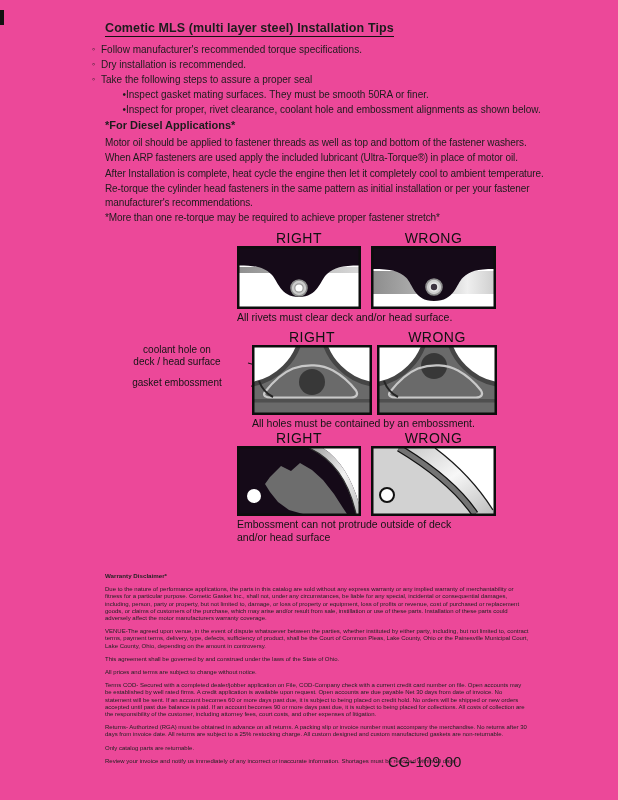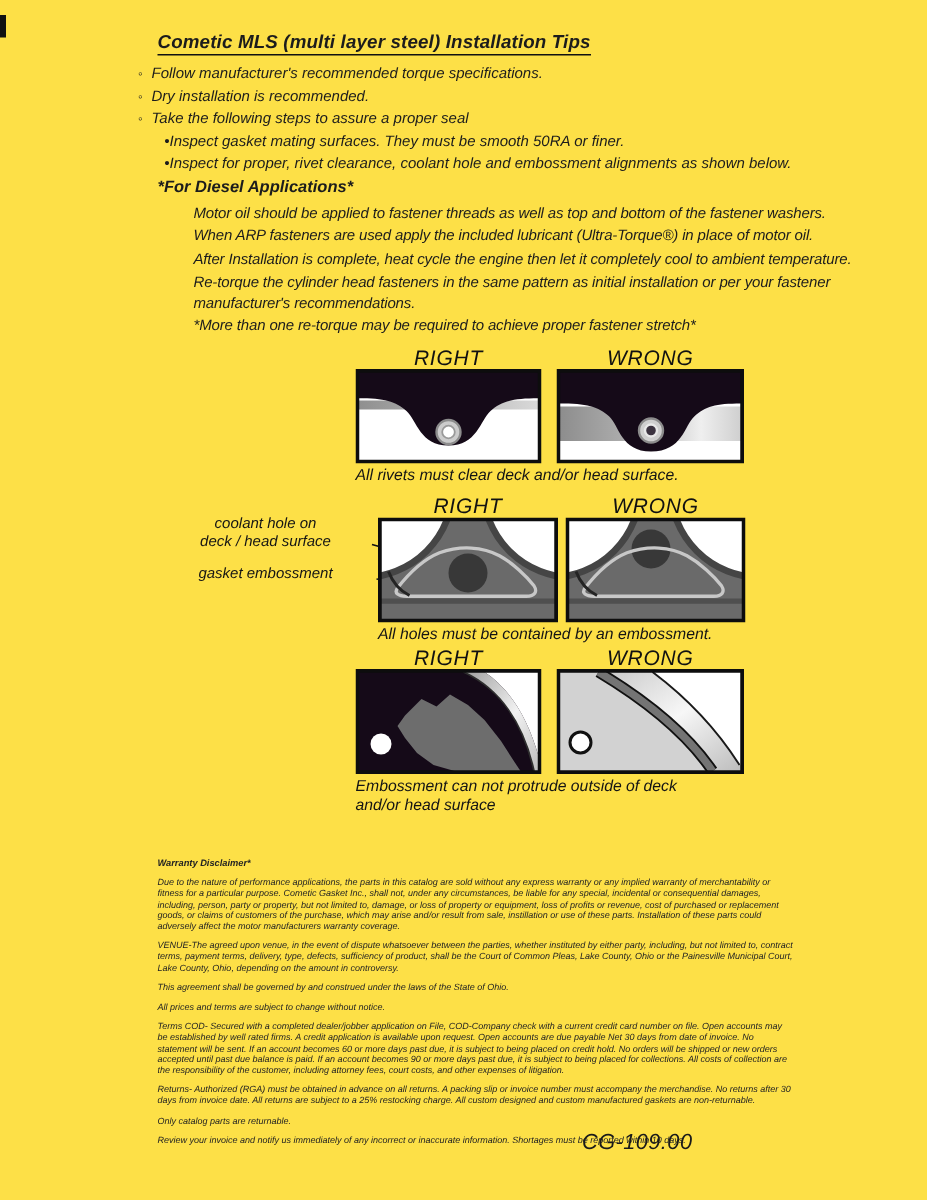--- a/index.html
+++ b/index.html
@@ -1,27 +1,27 @@
 <!DOCTYPE html>
 <html><head>
 <meta charset="utf-8">
 <style>
   html,body{margin:0;padding:0;background:#ffffff;}
-  .page{position:relative;width:618px;height:800px;background:#fde047;overflow:hidden;
-        font-family:"Liberation Sans","DejaVu Sans",sans-serif;color:#1c1c1c;font-style:italic;}
+  .page{position:relative;width:618px;height:800px;background:#ec4899;overflow:hidden;
+        font-family:"Liberation Sans","DejaVu Sans",sans-serif;color:#1c1c1c;}
   .abs{position:absolute;}
   .print-mark{left:0;top:10px;width:4px;height:15px;background:#111;}
   .doc-title{left:105px;top:21px;font-size:12.5px;font-weight:bold;letter-spacing:.1px;
              border-bottom:1.5px solid #111;padding-bottom:1px;}
   .bullet-line{left:92px;font-size:10px;line-height:13px;white-space:nowrap;}
   .bullet-line .mark{display:inline-block;width:9px;font-size:9px;vertical-align:top;}
-  .sub{left:104px;text-align:right;}
+  .sub{left:117px;text-align:right;}
   .sub .mark{font-size:10px;}
   .sec-head{left:105px;font-size:11px;font-weight:bold;}
-  .para{left:105px;width:447px;font-size:10px;line-height:14.5px;letter-spacing:-0.1px;margin-left:24px;}
+  .para{left:105px;width:447px;font-size:10px;line-height:14.5px;letter-spacing:-0.1px;}
   .fig{width:124px;}
   .fig-label{display:block;text-align:center;font-size:14px;font-weight:500;
              letter-spacing:.5px;line-height:16px;color:#111;}
   .fig svg{display:block;}
   .caption{font-size:10.5px;line-height:13px;color:#141414;}
   .anno{width:138px;text-align:center;font-size:10px;line-height:11.5px;color:#141414;}
   .warranty{left:105px;top:572px;width:424px;font-size:6px;line-height:7.2px;color:#222;}
   .warranty p{margin:0 0 6px 0;}
   .warranty .w-head{font-weight:bold;font-size:6.2px;margin-bottom:7px;}
   .keepline{margin:0;}

